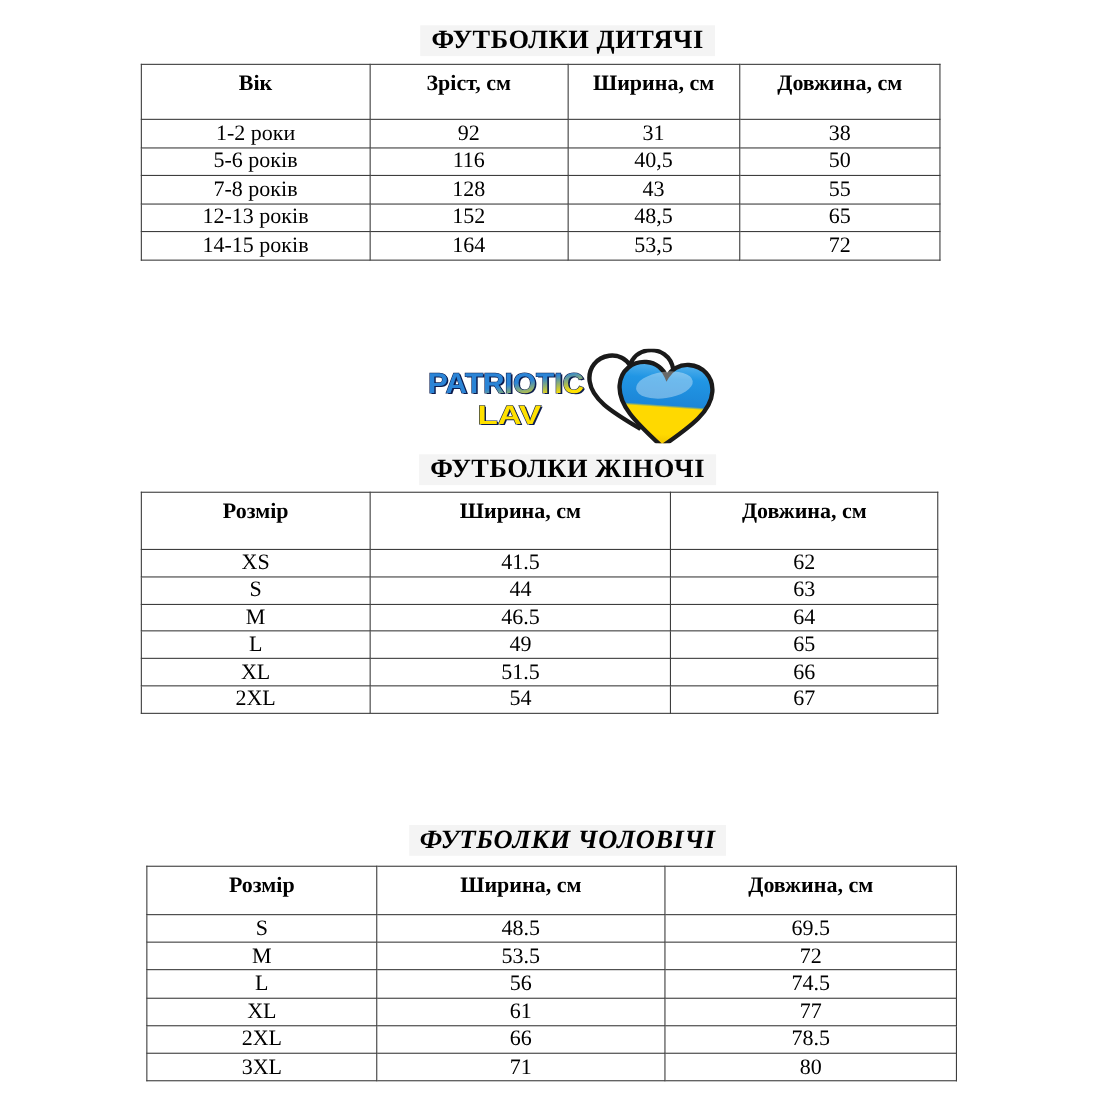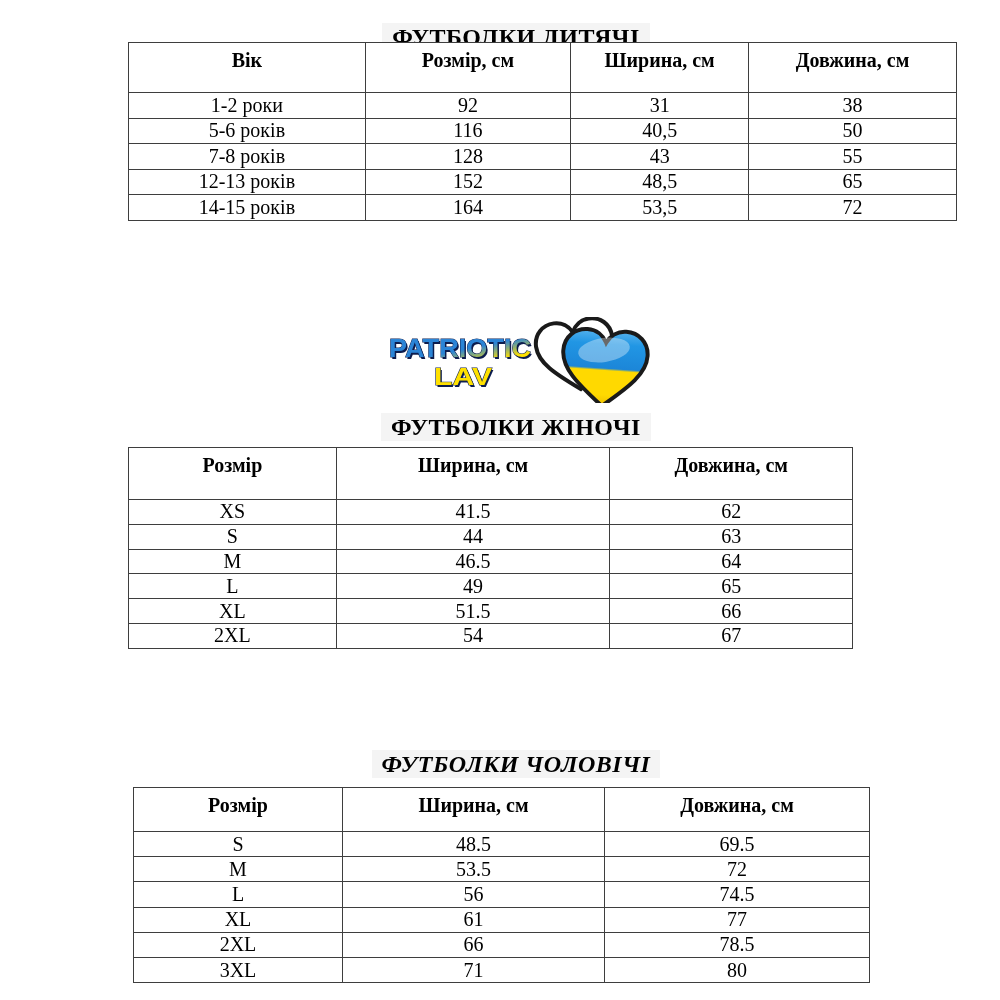--- a/index.html
+++ b/index.html
@@ -18,21 +18,21 @@
     background:#fff;
   }
   th,td{
     border:1.5px solid #3e3e3e;text-align:center;overflow:hidden;
     padding:0;
   }
   th{
     vertical-align:top;padding-top:6px;font-size:20px;font-weight:bold;
   }
   td{vertical-align:middle;font-size:20px;}
-  .t-kids{left:128px;top:42px;width:829px;}
+  .t-kids{left:128px;top:58px;width:727px;}
   .t-kids th{height:43px;}
   .t-kids td{height:24.5px;}
   .t-kids col:nth-child(1){width:28.6%;}
   .t-kids col:nth-child(2){width:24.8%;}
   .t-kids col:nth-child(3){width:21.5%;}
   .t-kids col:nth-child(4){width:25.1%;}
   .t-women{left:128px;top:447px;width:725px;}
   .t-women th{height:45px;}
   .t-women td{height:23.8px;text-align:center;}
   .t-women col:nth-child(1){width:28.7%;}
@@ -59,21 +59,21 @@
   <table class="t-kids">
       <colgroup>
         <col>
         <col>
         <col>
         <col>
       </colgroup>
       <thead>
         <tr>
           <th>Вік</th>
-          <th>Розмір, см</th>
+          <th>Зріст, см</th>
           <th>Ширина, см</th>
           <th>Довжина, см</th>
         </tr>
       </thead>
       <tbody>
         <tr>
           <td>1-2 роки</td>
           <td>92</td>
           <td>31</td>
           <td>38</td>

